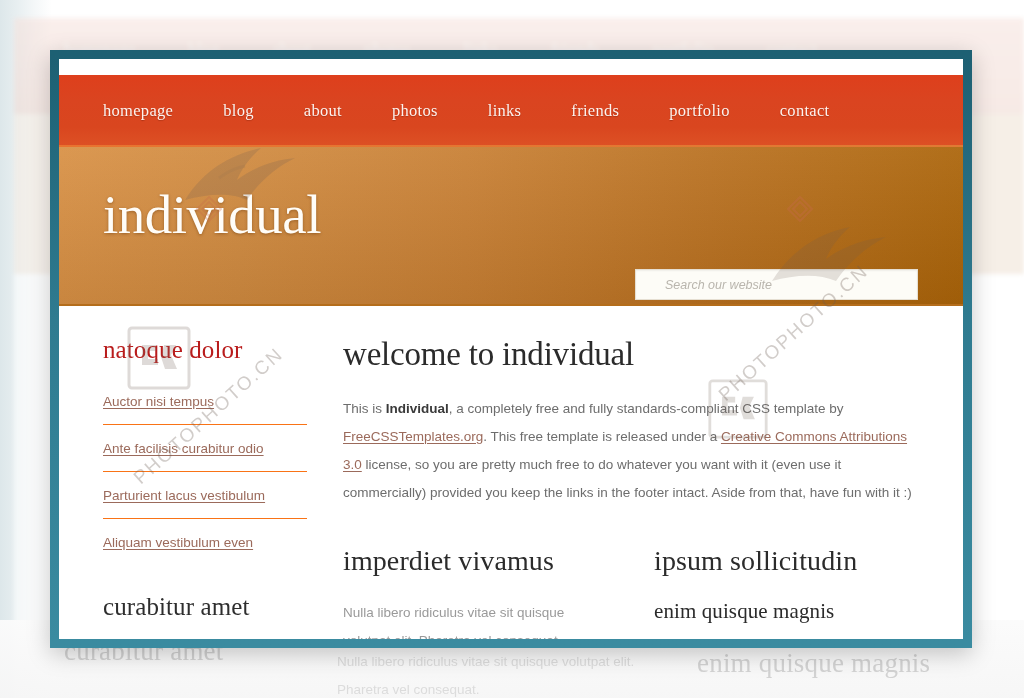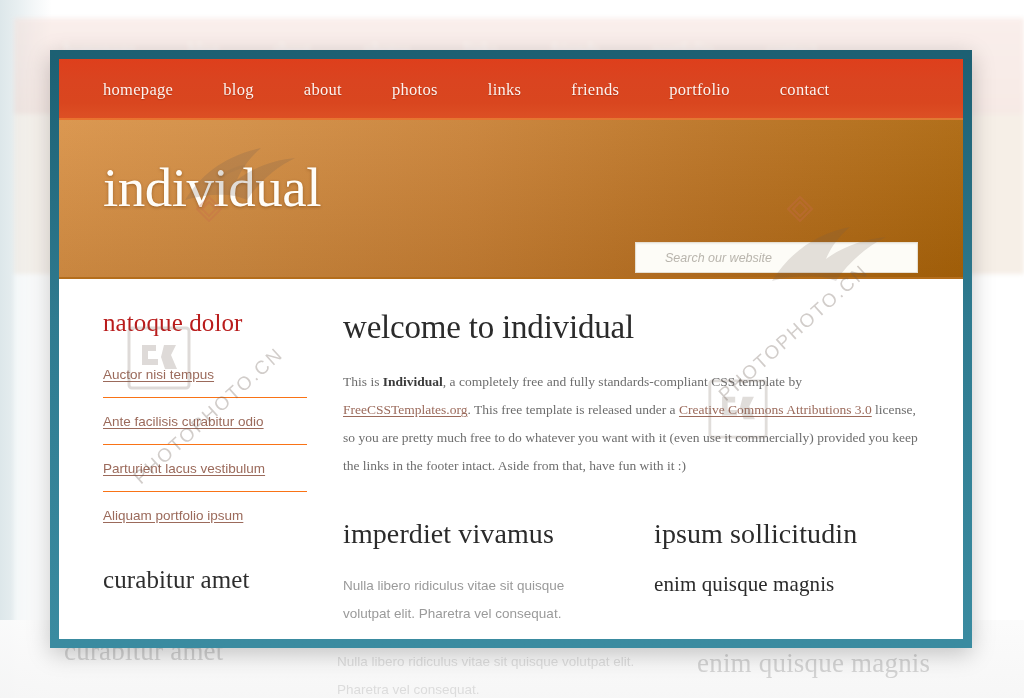--- a/index.html
+++ b/index.html
@@ -134,23 +134,24 @@
   .window-inner {
     position: relative;
     width: 100%;
     height: 100%;
     overflow: hidden;
     background: #ffffff;
   }
 
   
   .navbar {
-    height: 61px;
+    height: 72px;
     background: linear-gradient(to bottom, #de3f1c 0%, #da4420 35%, #d9461f 72%, #dd5125 100%);
     position: relative;
+    margin-top: 16px;
   }
   .navbar::after {
     content: "";
     position: absolute;
     left: 0; right: 0; bottom: 0;
     height: 2px;
     background: linear-gradient(to right, #e9732f, #e07a33);
   }
 
   .nav-list {
@@ -284,21 +285,21 @@
   .main-title {
     font-family: "Liberation Serif", serif;
     font-size: 33px;
     font-weight: 400;
     color: #2b2b2b;
     margin-bottom: 22px;
     letter-spacing: -.2px;
   }
 
   .main-para {
-    font-family: Liberation Serif, serif;
+    font-family: Liberation Sans, sans-serif;
     font-size: 13.5px;
     line-height: 28px;
     color: #6d6d6d;
   }
   .main-para b { color: #3a3a3a; font-weight: bold; }
   .main-para a {
     color: #9b6a5b;
     text-decoration: underline;
     text-underline-offset: 2px;
     cursor: pointer;
@@ -424,21 +425,21 @@
           <li class="sidebar-li">
             <a class="sidebar-link">Auctor nisi tempus</a>
           </li>
           <li class="sidebar-li">
             <a class="sidebar-link">Ante facilisis curabitur odio</a>
           </li>
           <li class="sidebar-li">
             <a class="sidebar-link">Parturient lacus vestibulum</a>
           </li>
           <li class="sidebar-li">
-            <a class="sidebar-link">Aliquam portfolio ipsum</a>
+            <a class="sidebar-link">Aliquam vestibulum even</a>
           </li>
         </ul>
         <h2 class="sidebar-title-2">curabitur amet</h2>
       </aside>
 
       <main class="main">
         <h1 class="main-title">welcome to individual</h1>
 
         <p class="main-para"><span>This is </span><b>Individual</b><span>, a completely free and fully standards-compliant CSS template by </span><a>FreeCSSTemplates.org</a><span>. This free template is released under a </span><a>Creative Commons Attributions 3.0</a><span> license, so you are pretty much free to do whatever you want with it (even use it commercially) provided you keep the links in the footer intact. Aside from that, have fun with it :)</span></p>
 

